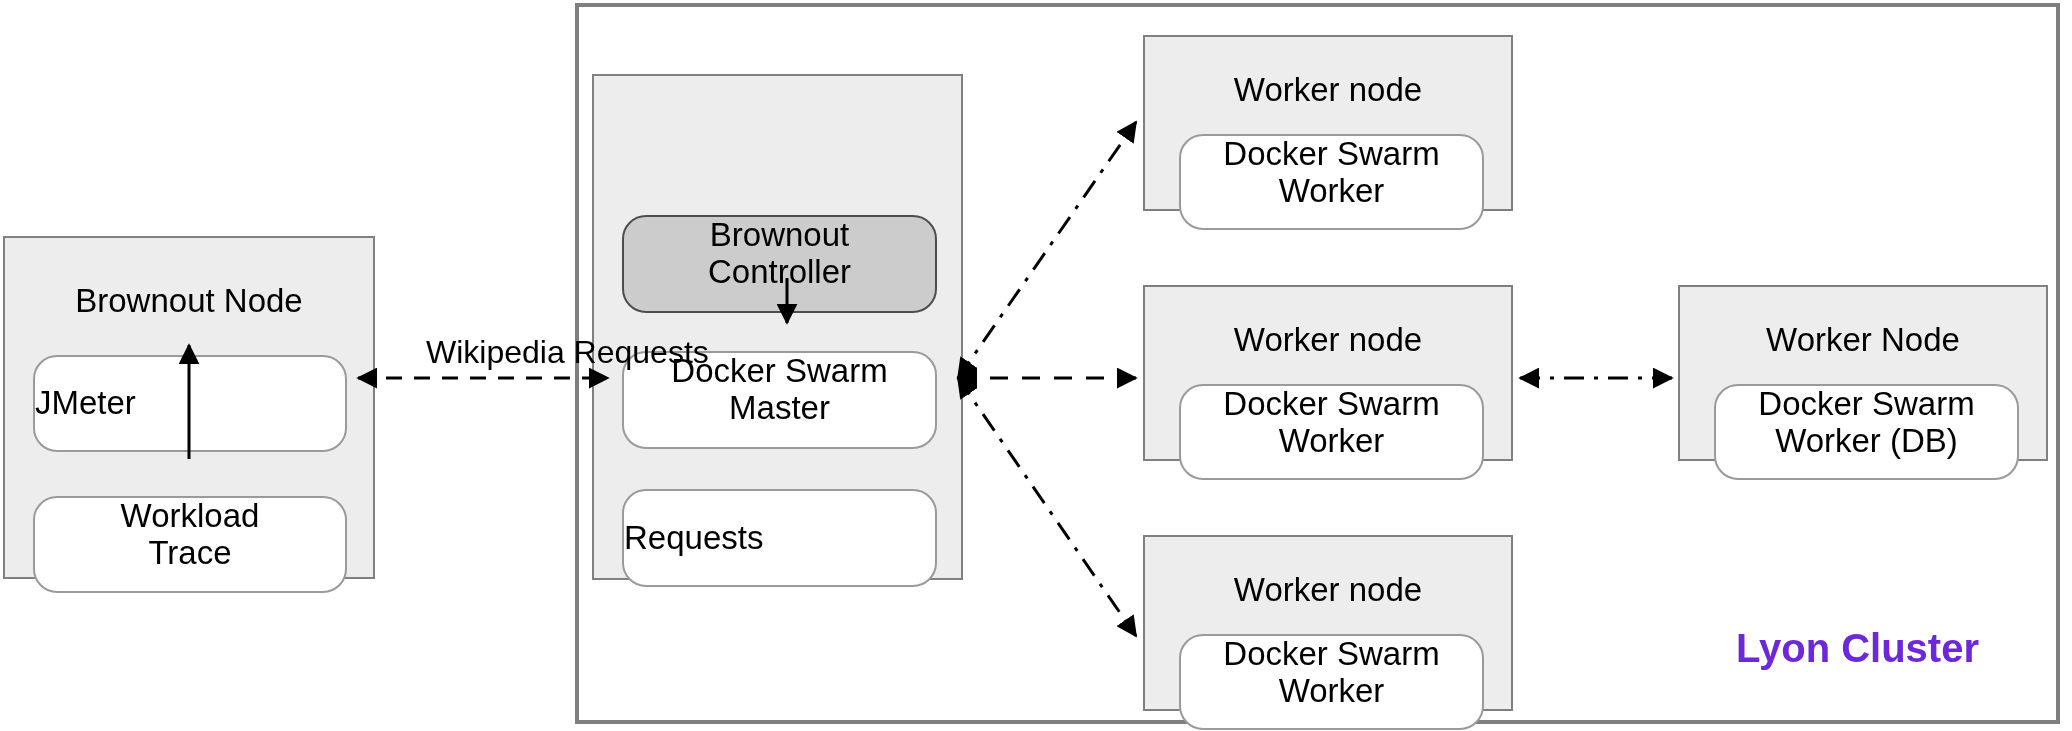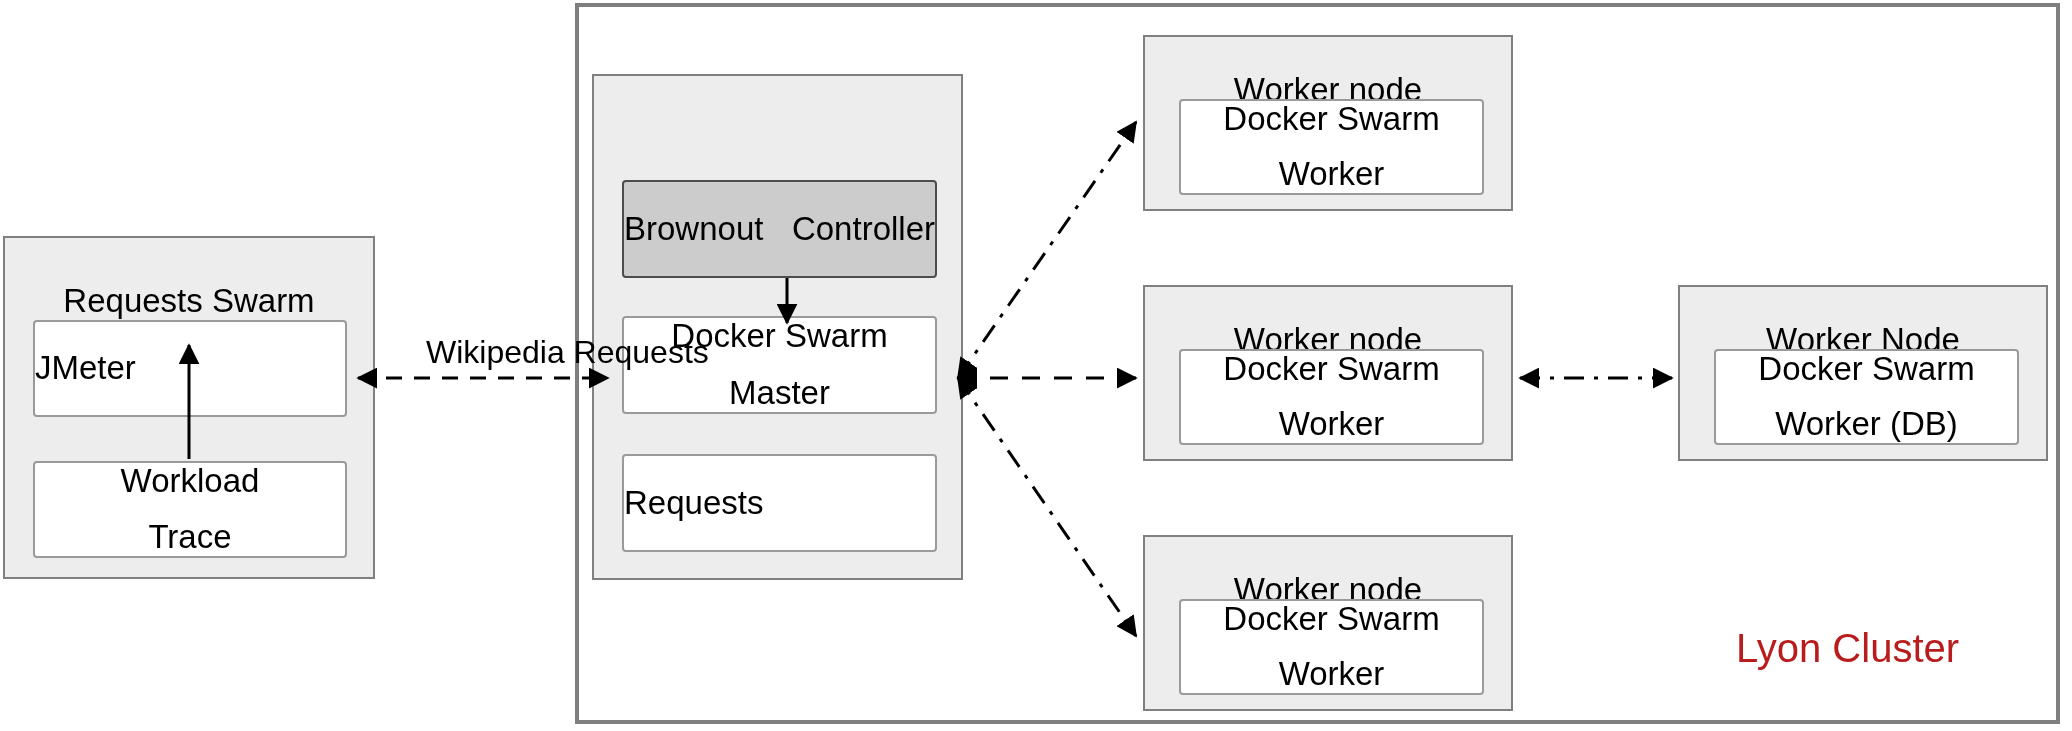--- a/index.html
+++ b/index.html
@@ -19,22 +19,23 @@
   
   .cluster-frame {
     position: absolute;
     border: 4px solid #7f7f7f;
     background: transparent;
     box-sizing: border-box;
   }
   .cluster-label {
     position: absolute;
     font-size: 40px;
-    color: #b91c1c;
+    color: #6d28d9;
     white-space: nowrap;
+    font-weight: bold;
   }
 
   
   .node-box {
     position: absolute;
     background: #ededed;
     border: 2px solid #808080;
     box-sizing: border-box;
   }
   .node-title {
@@ -46,29 +47,30 @@
     color: #000000;
     white-space: nowrap;
     margin-top: 20px;
   }
 
   
   .component {
     position: absolute;
     background: #ffffff;
     border: 2px solid #9a9a9a;
-    border-radius: 4px;
+    border-radius: 24px;
     box-sizing: border-box;
     display: flex;
     align-items: center;
-    justify-content: space-between;
+    justify-content: flex-start;
     text-align: center;
     font-size: 33px;
     line-height: 1.12;
     color: #000000;
+    margin-top: 35px;
   }
   .component.shaded {
     background: #cccccc;
     border: 2px solid #4d4d4d;
   }
   .component span { display: block; }
 
   
   .edge-label {
     position: absolute;
@@ -89,38 +91,38 @@
     height: 731px;
     pointer-events: none;
   }
 </style>
 </head>
 <body>
 
 <div id="stage">
 
   <div class="node-box" style="left:3px; top:236px; width:372px; height:343px;">
-    <div class="node-title" style="top:24px;">Requests Swarm</div>
+    <div class="node-title" style="top:24px;">Brownout Node</div>
 
     <div class="component" style="left:28px; top:82px; width:314px; height:97px;">
       <span>JMeter</span>
     </div>
 
     <div class="component" style="left:28px; top:223px; width:314px; height:97px; flex-direction:column;">
       <span>Workload</span>
       <span>Trace</span>
     </div>
   </div>
 
   <div class="cluster-frame" style="left:575px; top:3px; width:1485px; height:721px;"></div>
   <div class="cluster-label" style="left:1736px; top:626px;">Lyon Cluster</div>
 
   <div class="node-box" style="left:592px; top:74px; width:371px; height:506px;">
 
-    <div class="component shaded" style="left:28px; top:104px; width:315px; height:98px; flex-direction:row;">
+    <div class="component shaded" style="left:28px; top:104px; width:315px; height:98px; flex-direction:column;">
       <span>Brownout</span>
       <span>Controller</span>
     </div>
 
     <div class="component" style="left:28px; top:240px; width:315px; height:98px; flex-direction:column;">
       <span>Docker Swarm</span>
       <span>Master</span>
     </div>
 
     <div class="component" style="left:28px; top:378px; width:315px; height:98px;">

